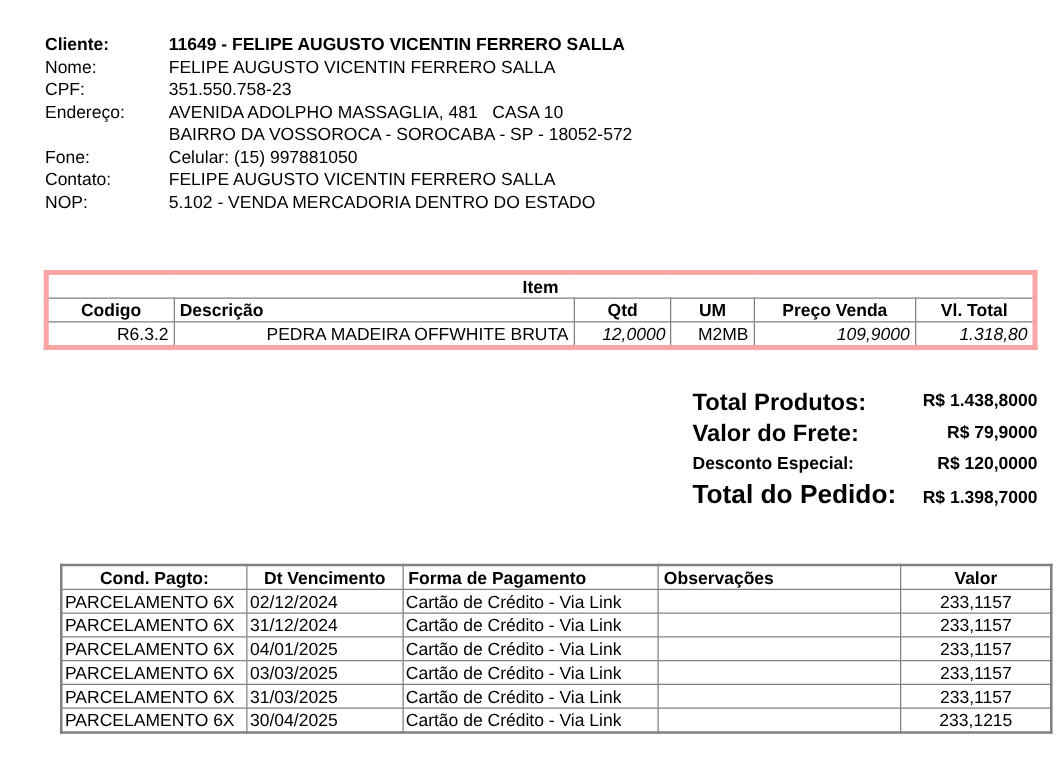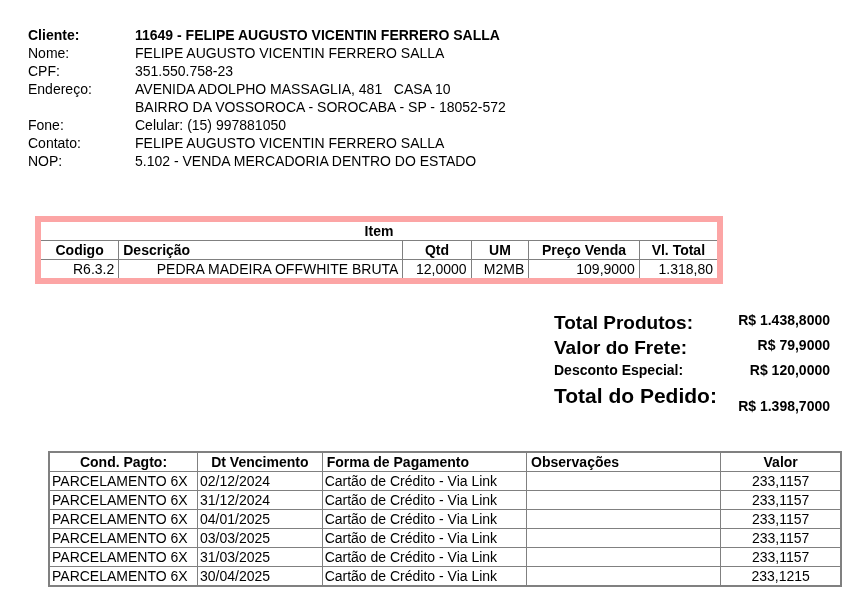--- a/index.html
+++ b/index.html
@@ -2,47 +2,47 @@
 <html><head>
 <meta charset="utf-8">
 <style>
   html, body { margin: 0; padding: 0; background: #ffffff; }
   body {
     width: 847px; height: 614px; position: relative; overflow: hidden;
     font-family: "Liberation Sans", sans-serif; color: #000000; font-size: 14px;
   }
   .info { position: absolute; left: 28px; top: 26px; }
   .info-row { position: relative; height: 18px; line-height: 18px; white-space: nowrap; }
-  .info-label { position: absolute; left: 0; text-align: right; }
+  .info-label { position: absolute; left: 8px; text-align: right; }
   .info-value { position: absolute; left: 107px; }
   .info-row.bold { font-weight: bold; }
 
   table { border-collapse: collapse; position: absolute; font-size: 14px; }
   td, th { border: 1px solid #808080; padding: 0 4px; height: 18px; line-height: 18px; white-space: nowrap; }
   th { font-weight: bold; }
 
-  .items { left: 35px; top: 216px; width: 688px; border: 6px solid #fca5a5; }
+  .items { left: 35px; top: 216px; width: 795px; border: 4px solid #fca5a5; }
   .items th.title { text-align: center; }
   .items .c-code { width: 93px; margin-top: 16px; }
   .items .c-desc { width: 313px; text-align: left; }
   .items .c-qtd { width: 69px; }
   .items .c-um { width: 58px; }
   .items .c-preco { width: 121px; }
   .items .c-total { width: 86px; }
   .items td.left { text-align: right; }
-  .items td.right { text-align: right; }
+  .items td.right { text-align: right; font-style: italic; }
   .items th.center { text-align: center; }
 
   .totals { position: absolute; left: 554px; top: 312px; width: 278px; font-weight: bold; }
   .trow { position: relative; height: 25px; }
   .trow .tl { position: absolute; left: 0; font-size: 19px; }
   .trow .tv { position: absolute; right: 2px; font-size: 14px; } 
   .trow.desc .tl { font-size: 14px; }
   .trow.big .tl { font-size: 21px; top: -3px; }
-  .trow.big .tv { top: 2px; margin-top: 9px; }
+  .trow.big .tv { top: 2px; }
 
   .pay { left: 48px; top: 451px; width: 794px; border: 2px solid #808080; }
   .pay td { padding: 0 2px; }
   .pay .p-cond { width: 140px; text-align: center; }
   .pay .p-dt { width: 118px; }
   .pay .p-forma { width: 199px; text-align: left; }
   .pay .p-obs { width: 198px; text-align: left; }
   .pay .p-valor { width: 118px; text-align: center; }
   .pay th.center { text-align: center; }
   .pay td.left { text-align: left; }

